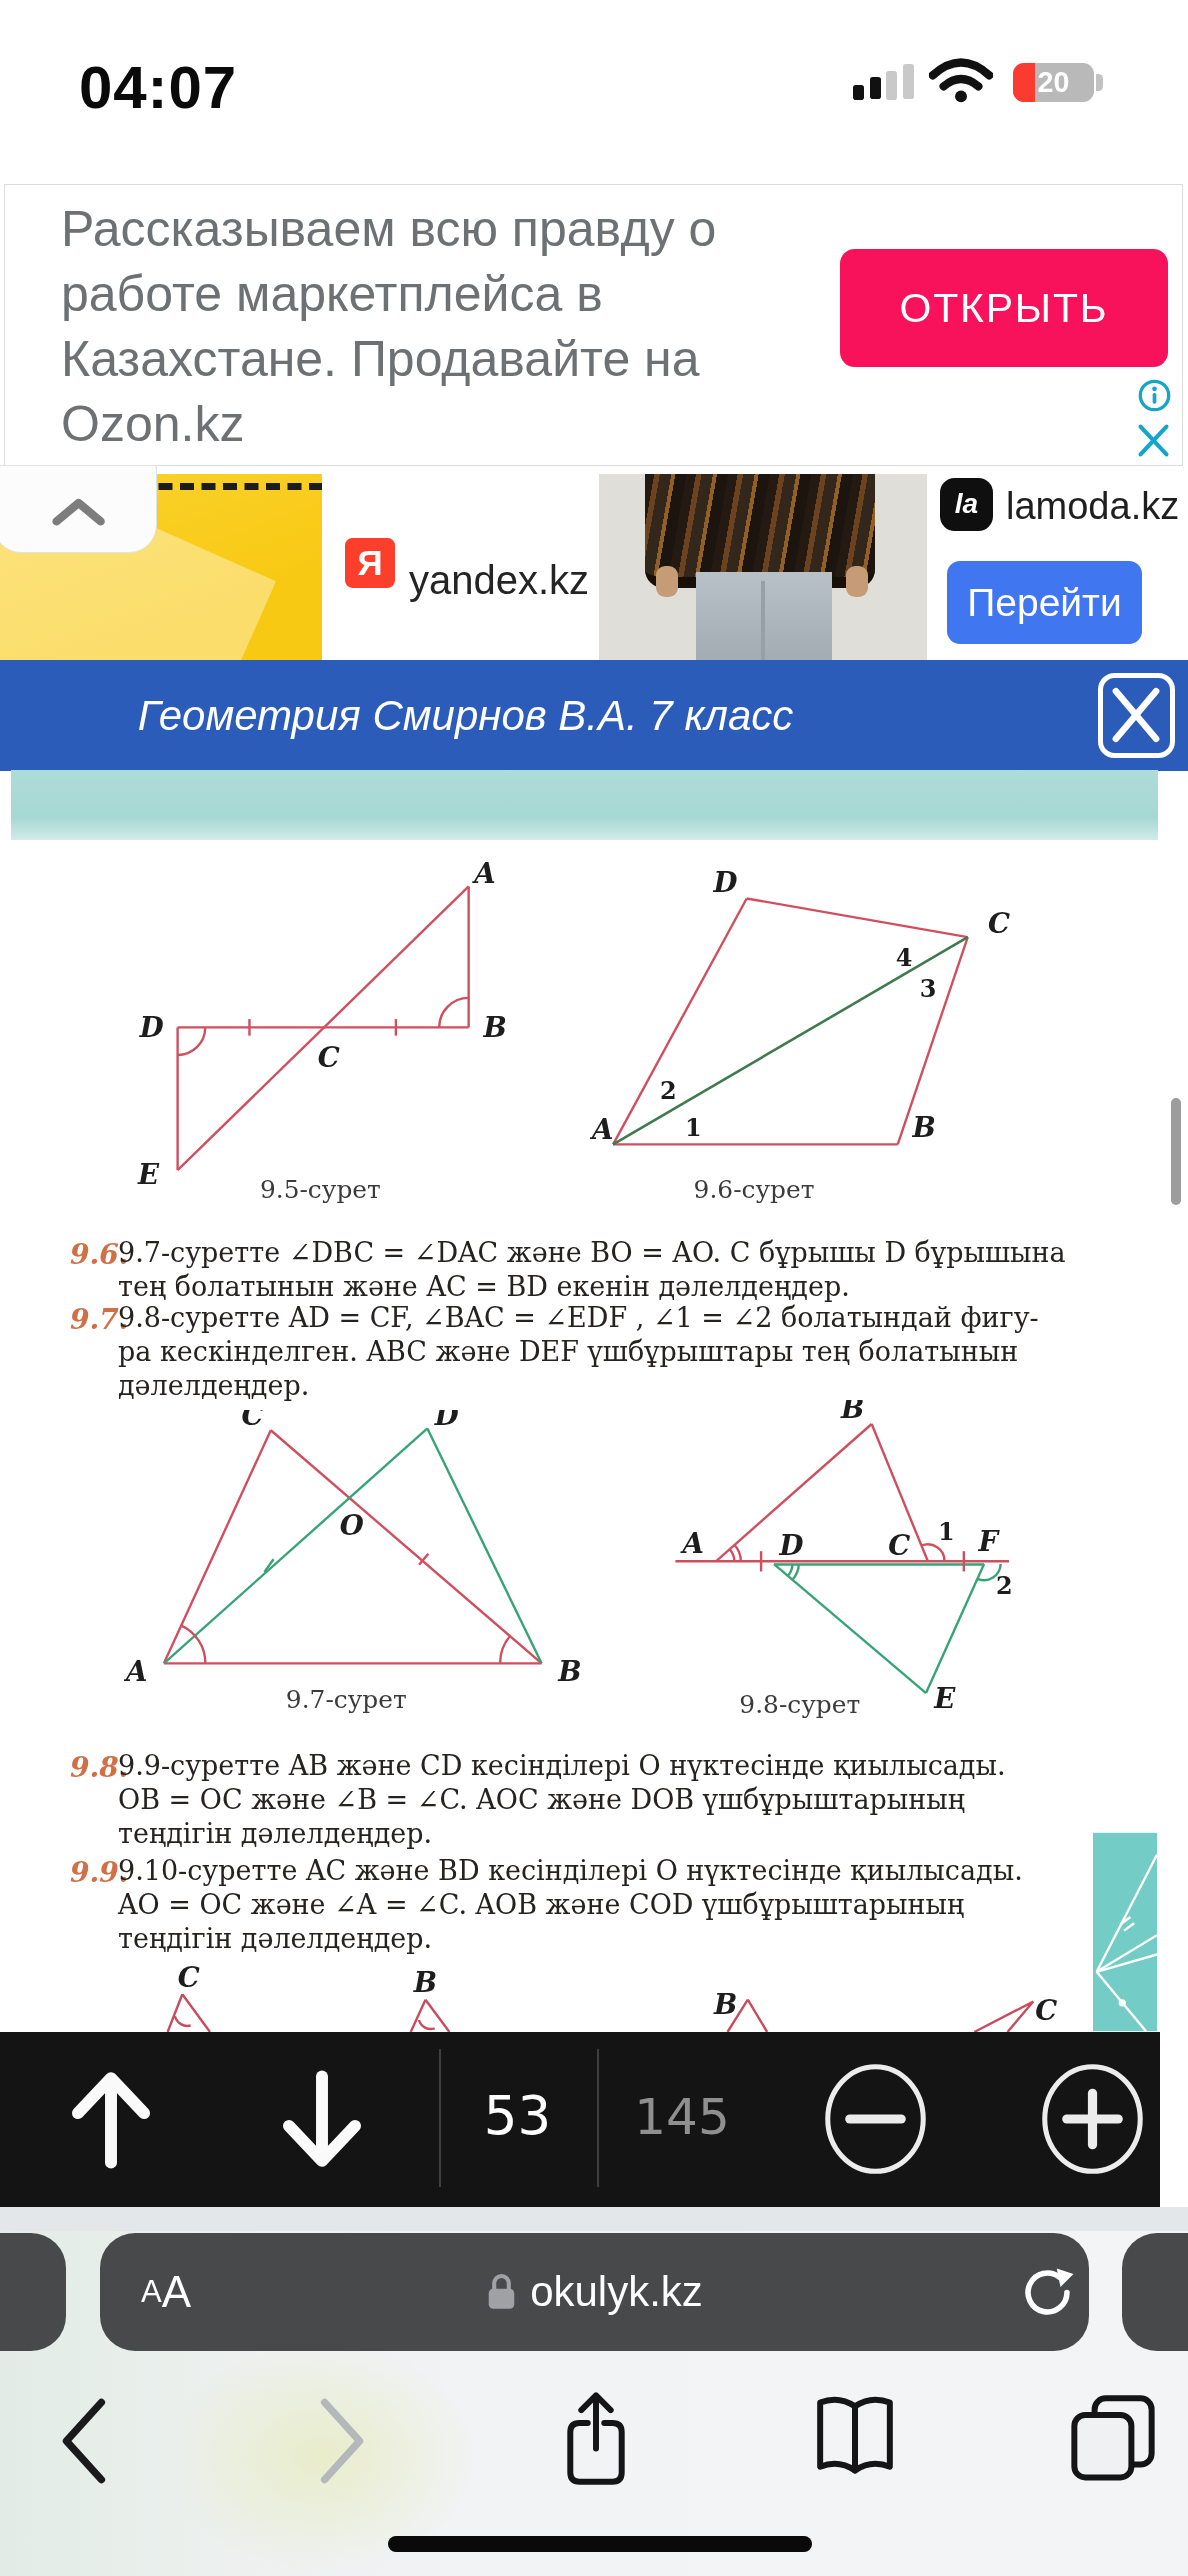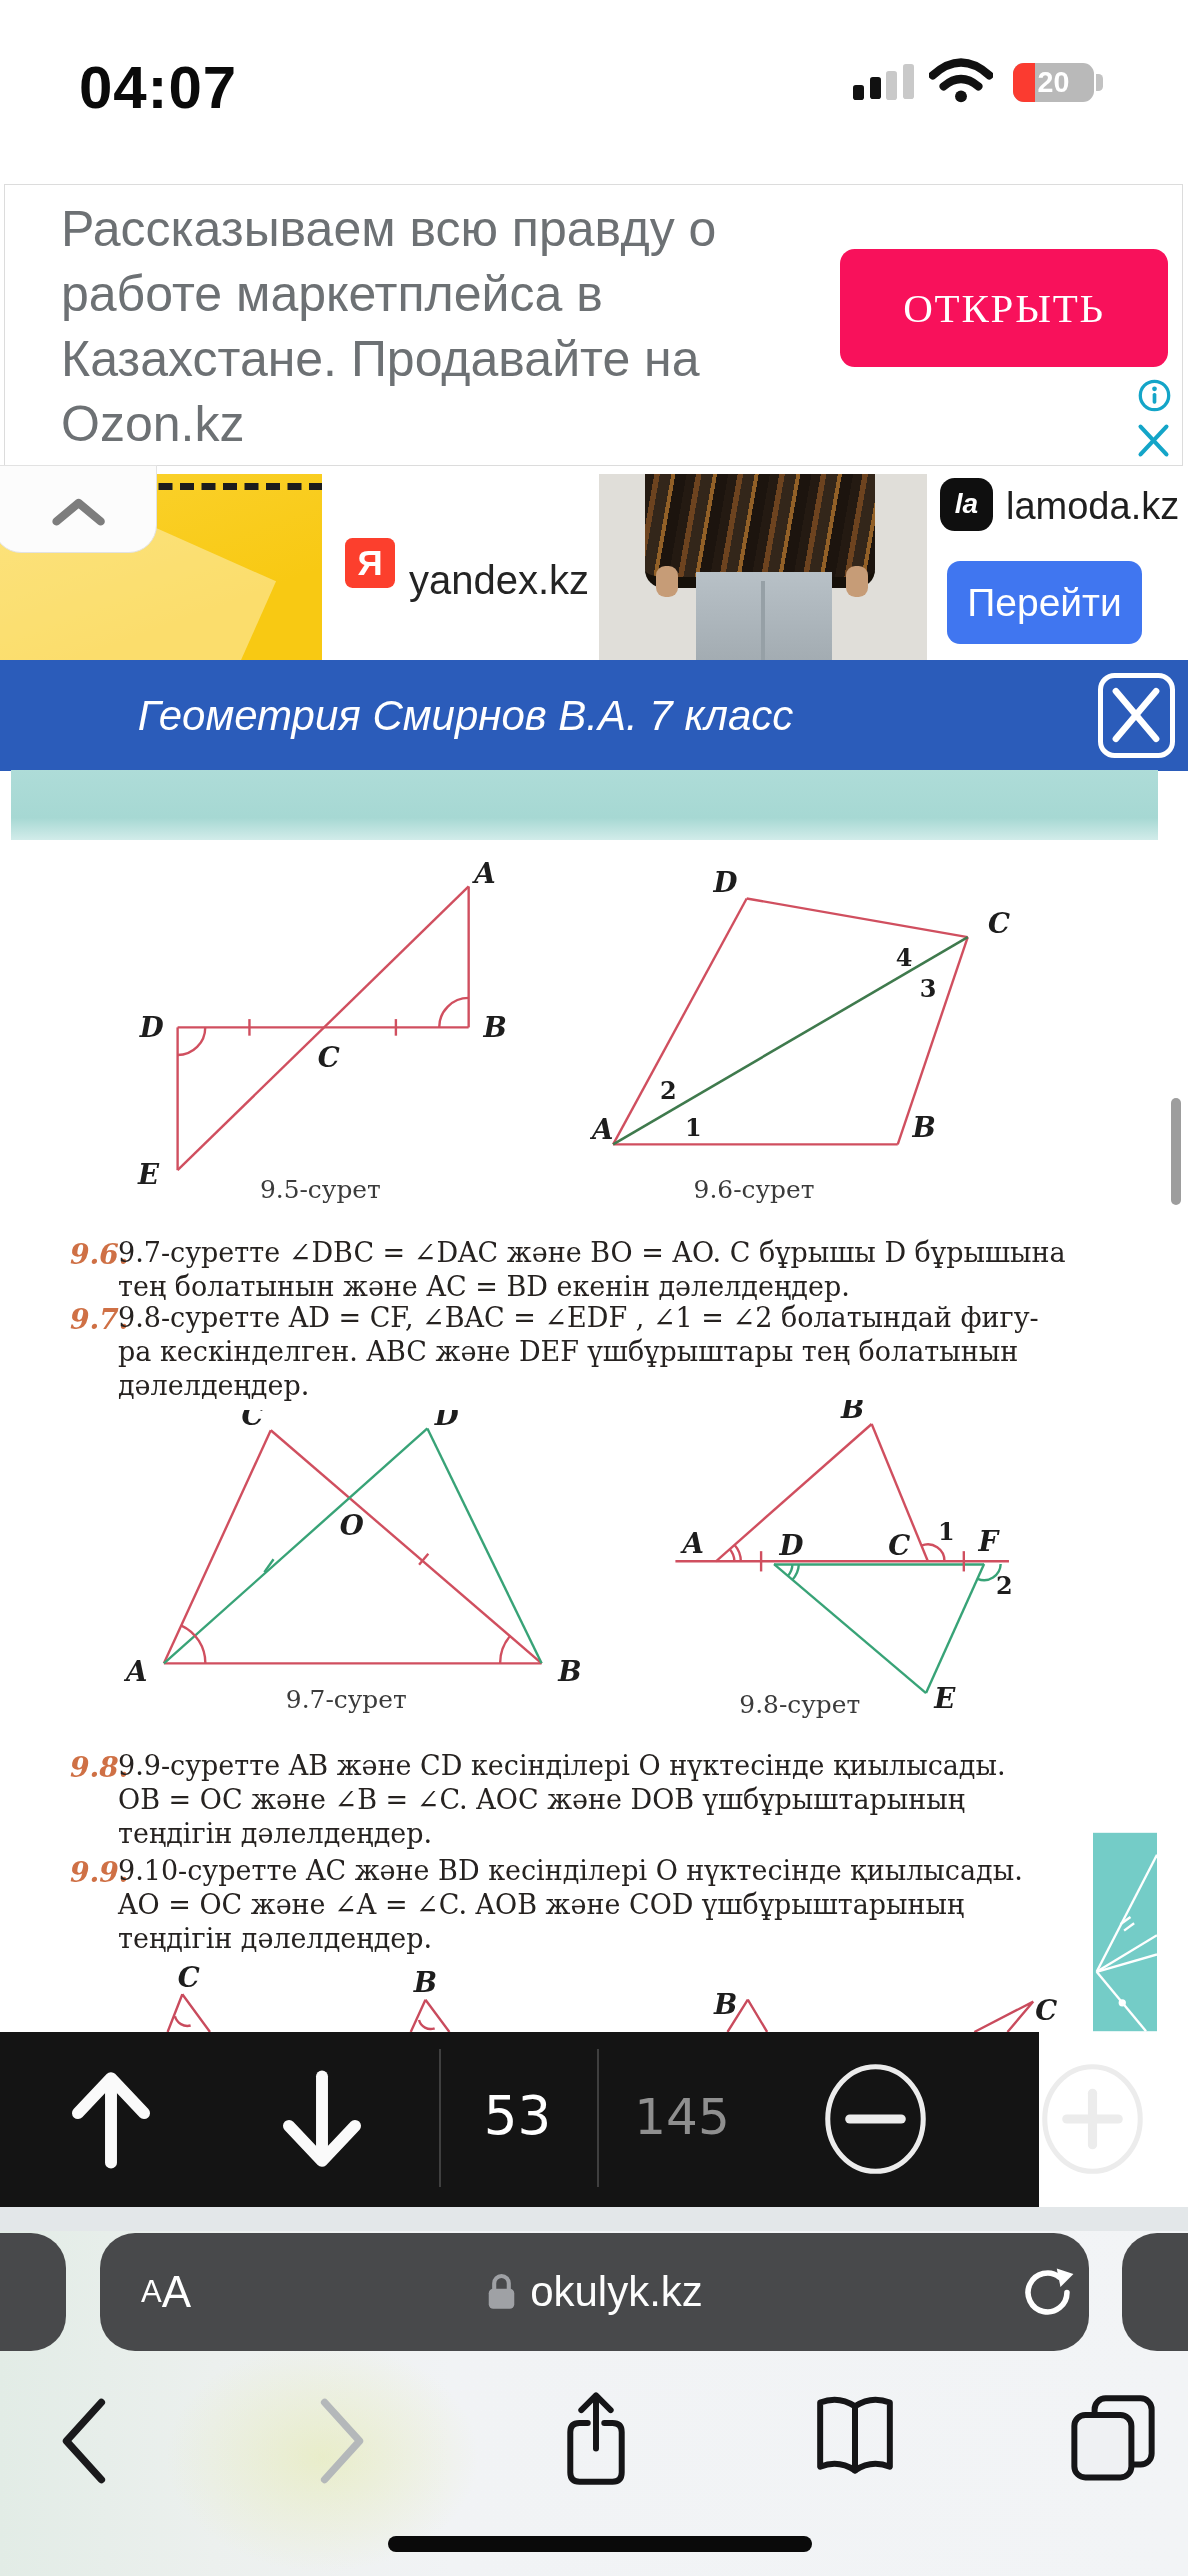--- a/index.html
+++ b/index.html
@@ -14,21 +14,21 @@
   .battery{left:1013px;top:63px;width:81px;height:39px;border-radius:11px;background:#b9b9b9;overflow:hidden;}
   .battery .red{position:absolute;left:0;top:0;width:22px;height:39px;background:#fb3b30;}
   .battery .pct{position:absolute;left:0;top:0;width:81px;height:39px;color:#fff;font-size:28.6px;font-weight:600;
                 display:flex;align-items:center;justify-content:center;}
   .batnub{left:1096px;top:74px;width:7.4px;height:16.6px;background:#c2c2c2;border-radius:0 4.6px 4.6px 0;}
 
   
   .ad-card{left:3.7px;top:184px;width:1179px;height:282px;background:#fff;border:1.8px solid #dcdcdc;box-sizing:border-box;}
   .ad-text{left:61px;top:197px;width:792px;font-size:50px;line-height:65px;color:#6d7174;white-space:pre-line;}
   .ad-cta{left:840px;top:249px;width:328px;height:118px;background:#f8115b;border-radius:14.7px;color:#fff;
-          display:flex;align-items:center;justify-content:center;font-size:41px;letter-spacing:1.8px;font-weight:500;font-family:Liberation Serif, serif;}
+          display:flex;align-items:center;justify-content:center;font-size:41px;letter-spacing:1.8px;font-weight:500;}
 
   
   .ad2{left:0;top:474px;width:1188px;height:186px;background:#fff;}
   .yellow{left:0;top:0;width:322px;height:186px;background:linear-gradient(160deg,#fbd331 0%,#f8c913 70%);overflow:hidden;}
   .fold{left:-55px;top:37px;width:295px;height:240px;background:rgba(255,255,255,.38);transform:rotate(24deg);}
   .dash{left:51px;top:9.2px;width:272px;border-top:7.4px dashed #1c1c1c;}
   .pill{left:-7.4px;top:-9.2px;width:164px;height:88px;background:#fcfcfc;border:1.8px solid #e2e2e2;
         border-radius:0 0 28px 28px;box-sizing:border-box;}
   .ylogo{left:345px;top:64px;width:50px;height:50px;background:#fc3f2d;border-radius:7.4px;color:#fff;
          display:flex;align-items:center;justify-content:center;font-size:35px;font-weight:700;}
@@ -62,21 +62,21 @@
   .figlabel{font-family:"DejaVu Serif",serif;font-style:italic;font-weight:700;font-size:30px;fill:#1d1d1d;}
   .fignum{font-family:"DejaVu Serif",serif;font-weight:700;font-size:26px;fill:#1d1d1d;}
   .figcap{font-family:"DejaVu Serif",serif;font-size:27px;fill:#3b3b3b;}
   svg .red{stroke:#d04f5f;stroke-width:2.6;fill:none;}
   svg .green{stroke:#38a377;stroke-width:2.6;fill:none;}
   svg .dkgreen{stroke:#3f7a4d;stroke-width:2.8;fill:none;}
 
   .scrollbar{left:1171px;top:1098px;width:10px;height:107px;border-radius:5.5px;background:#9d9d9d;}
 
   
-  .reader{left:0;top:2032px;width:998px;height:176px;background:#141414;padding-left:41px;}
+  .reader{left:0;top:2032px;width:1160px;height:176px;background:#141414;}
   .rsep{position:absolute;top:16.6px;width:1.8px;height:138px;background:#3f3f3f;}
   .rpage{position:absolute;top:53px;font-size:53px;color:#fff;text-align:center;font-family:"DejaVu Sans",sans-serif;}
   .rtotal{color:#8f8f8f;font-size:50px;top:56px;}
 
   
   .gap{left:0;top:2207px;width:1188px;height:24px;background:#e3e7e9;}
   .chrome{left:0;top:2231px;width:1188px;height:345px;
           background:linear-gradient(90deg,#e2ece6 0%,#ecf0ee 18%,#f1f3f5 38%,#f2f4f6 100%);}
   .chrome .tint{position:absolute;left:166px;top:111px;width:313px;height:230px;
           background:radial-gradient(closest-side,rgba(228,233,170,.55),rgba(228,233,170,0));}

